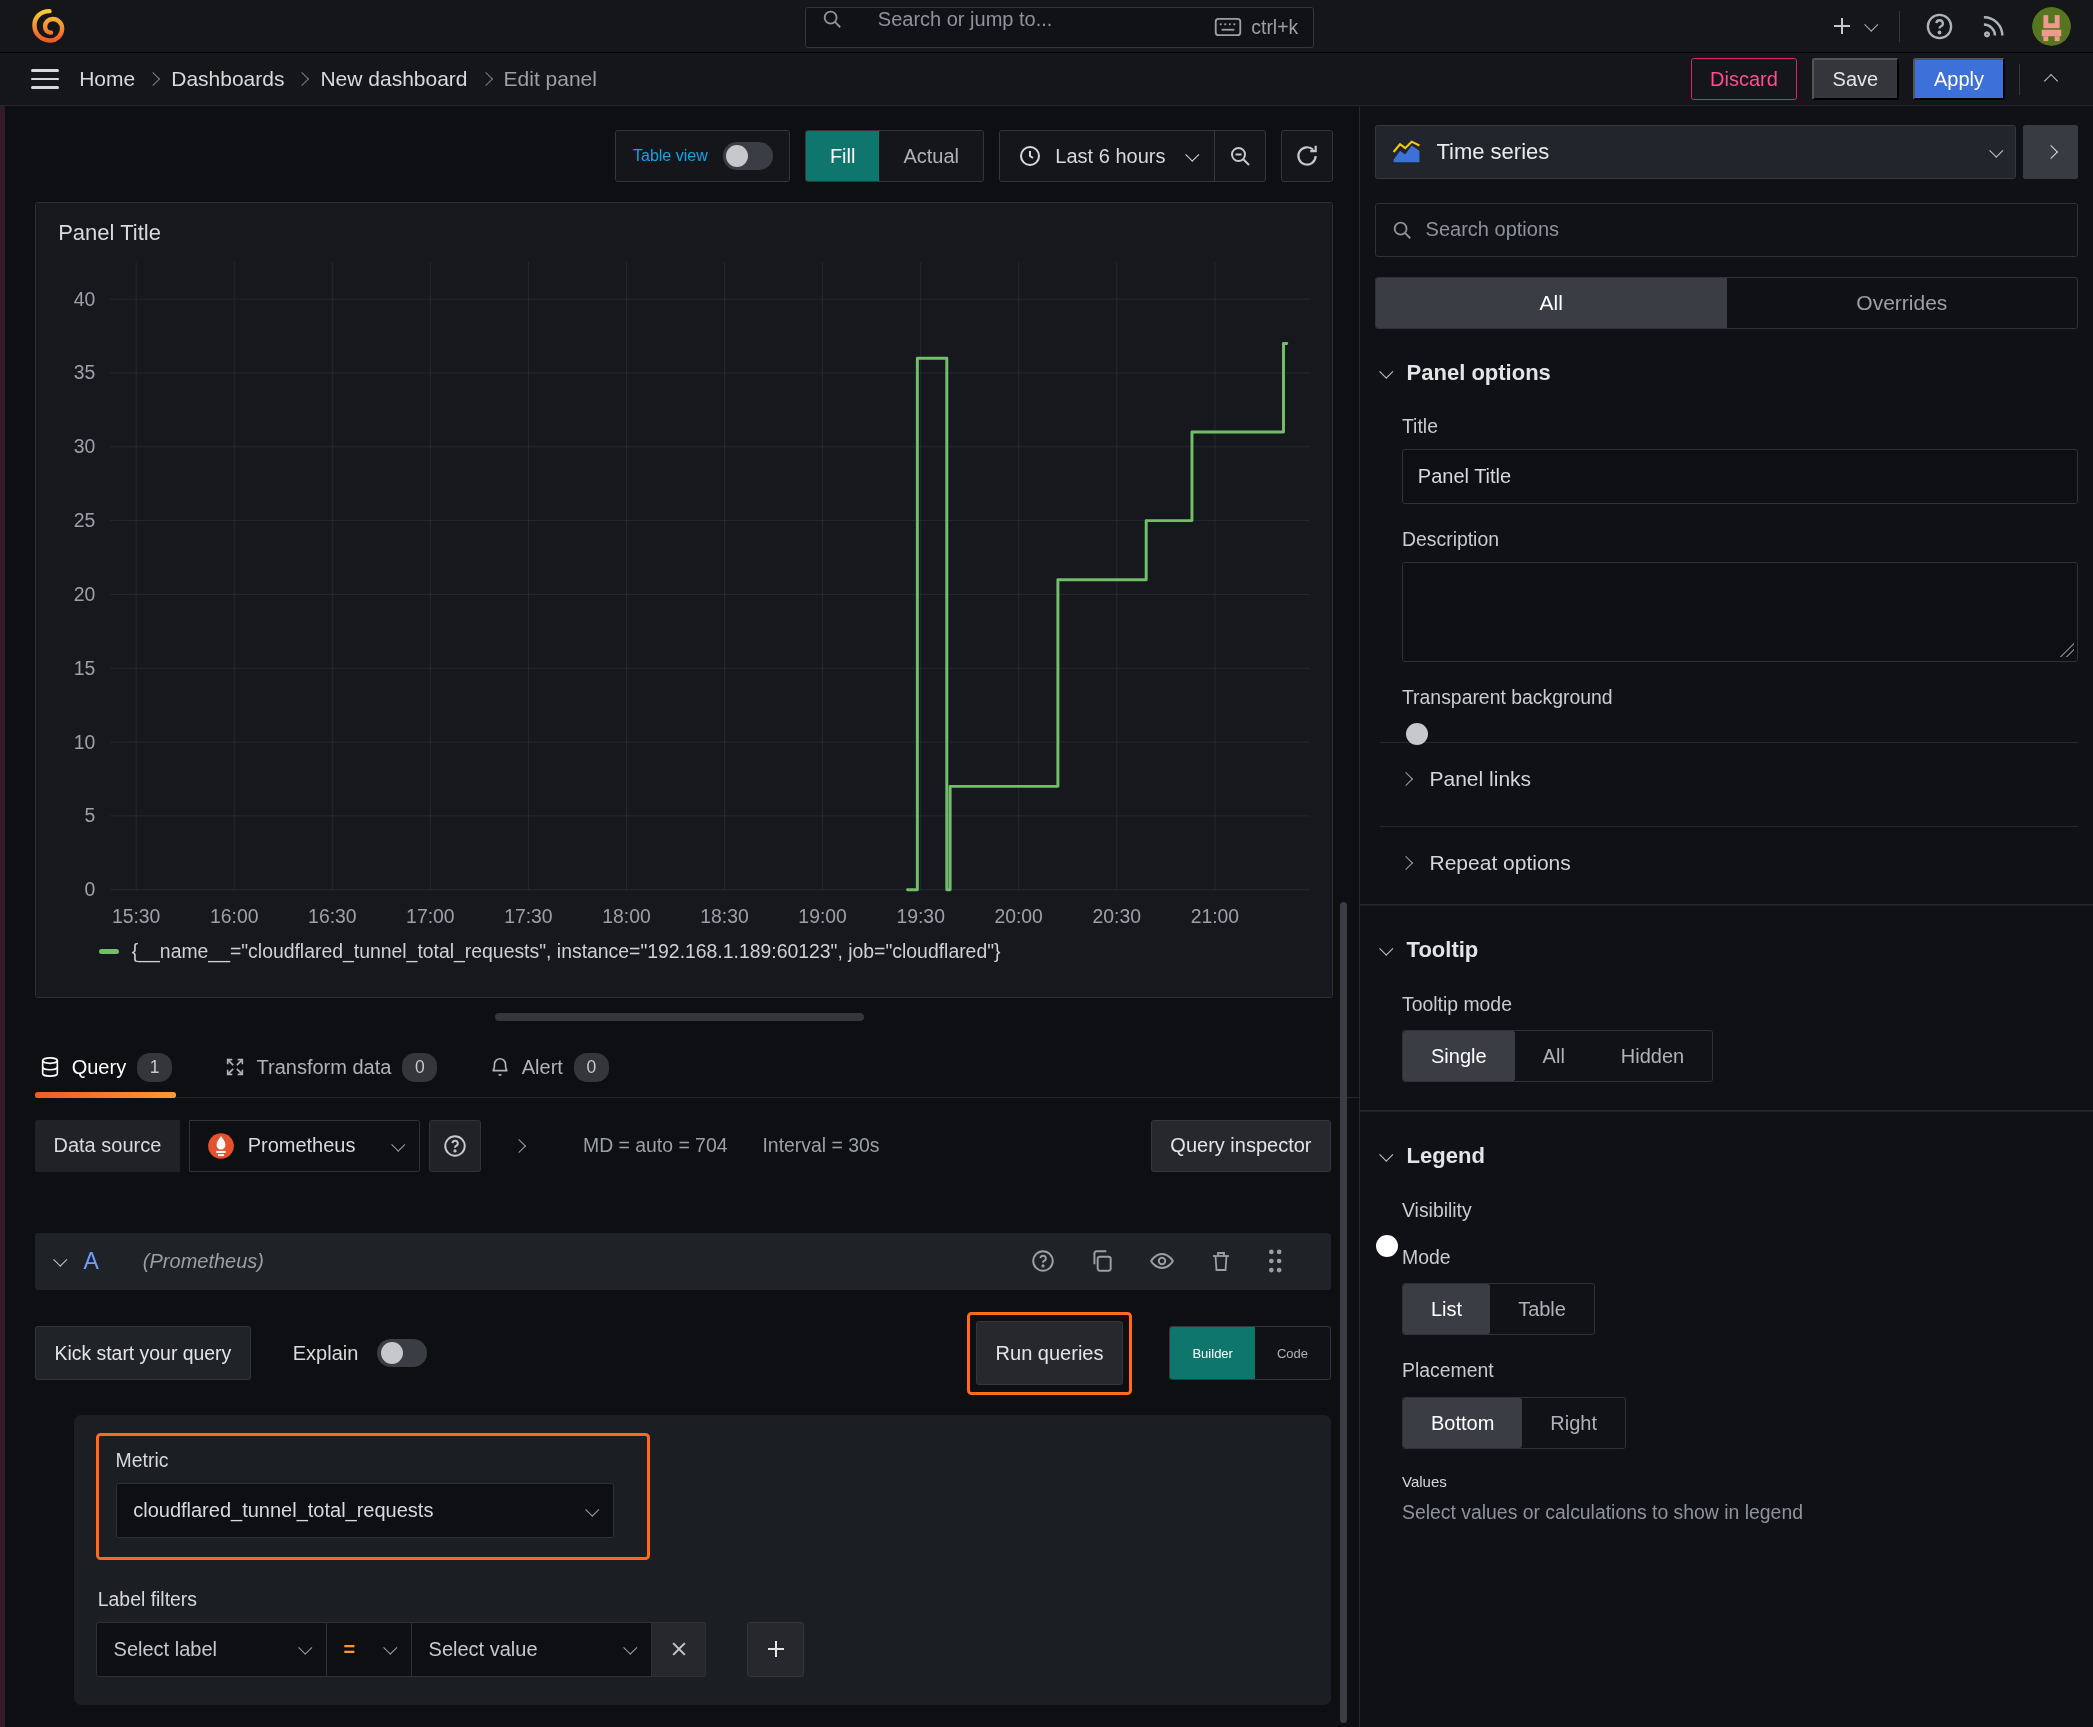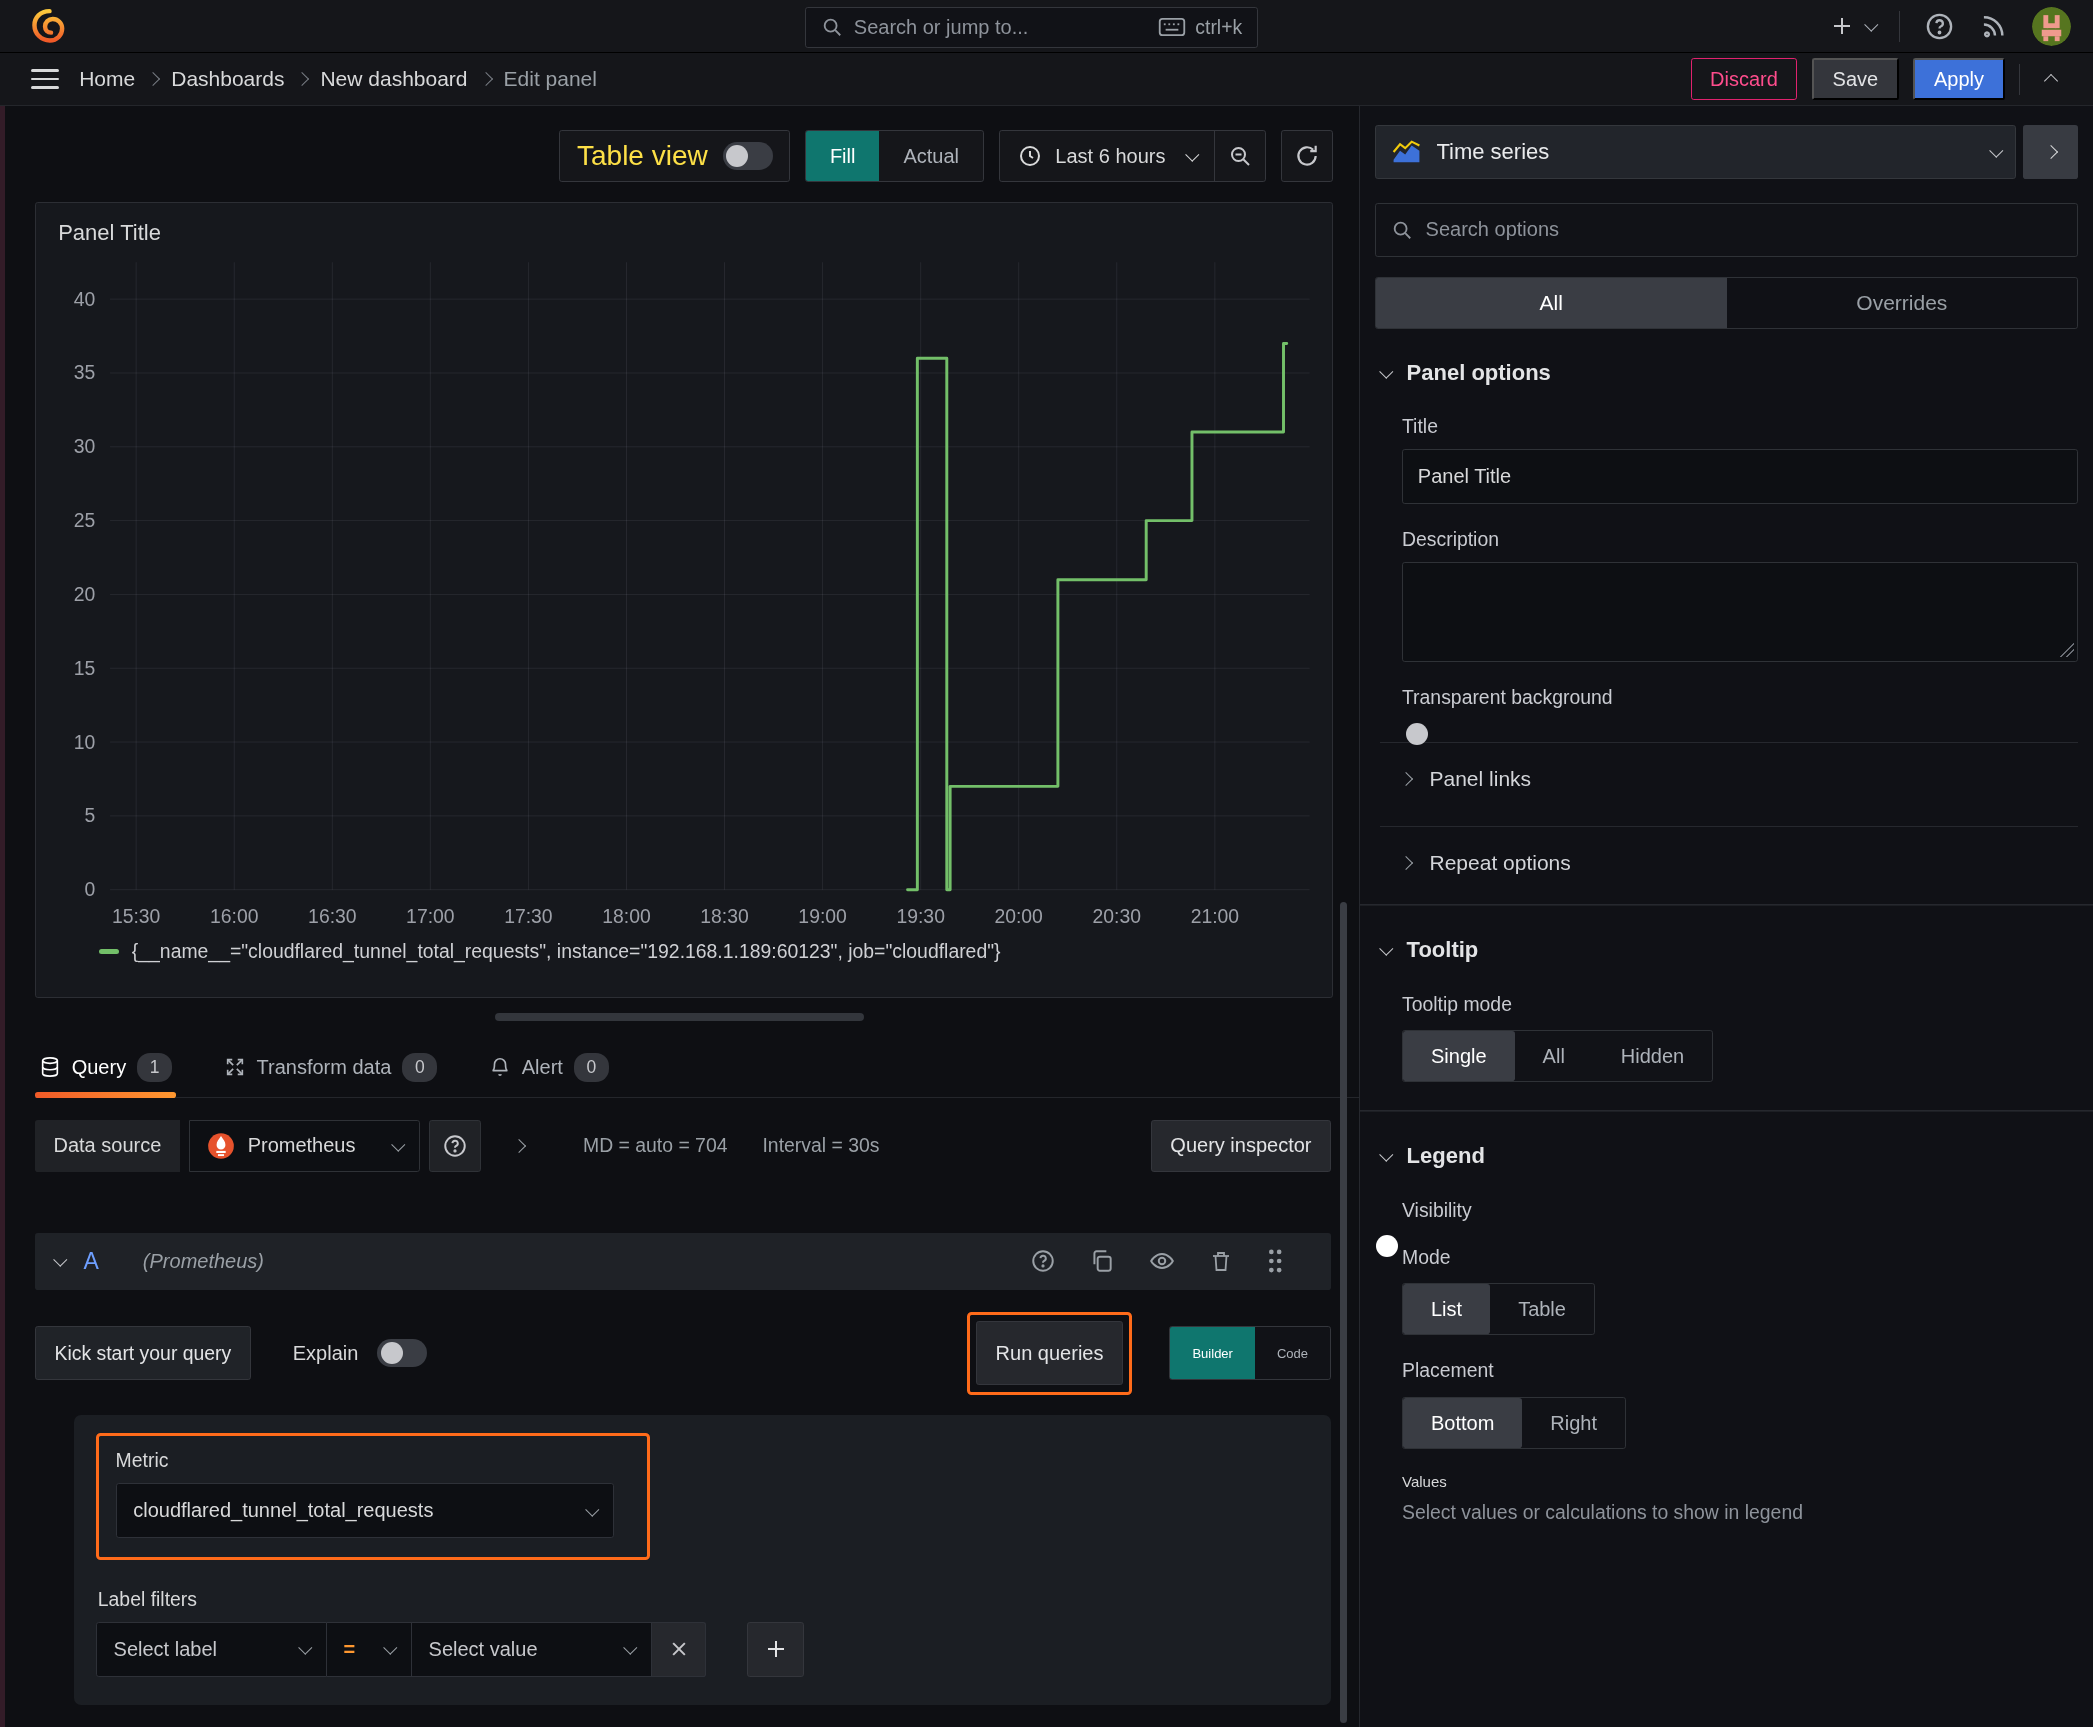--- a/index.html
+++ b/index.html
@@ -2,22 +2,22 @@
 <html><head>
 <meta charset="utf-8">
 <style>
   * { margin:0; padding:0; box-sizing:border-box; }
   html,body { width:2093px; height:1728px; overflow:hidden; background:#0e0f13;
     font-family:"Liberation Sans","DejaVu Sans",sans-serif; color:#d8d9da; font-size:19.4px; }
 
   
   .topnav { height:53px; background:#15161a; display:flex; align-items:center; padding:0 22px; border-bottom:0.9px solid #000; }
   .logo { width:41px; height:41px; margin-left:7.4px; }
-  .searchwrap { position:absolute; left:805px; width:453px; height:41px; top:6.5px;
-    background:#111217; border:0.9px solid #34363c; border-radius:2.8px; display:flex; align-items:center; padding:0 14.8px; color:#8e939b; }
+  .searchwrap { position:absolute; left:805px; width:509px; height:41px; top:6.5px;
+    background:#111217; border:0.9px solid #34363c; border-radius:2.8px; display:flex; padding:0 14.8px; color:#8e939b;gap:24px; }
   .searchwrap .ph { margin-left:11px; font-size:20px; color:#8e939b; flex:1; }
   .shortcut { display:flex; align-items:center; gap:9.2px; color:#9aa0a6; font-size:19.4px; }
   .topnav-right { margin-left:auto; display:flex; align-items:center; gap:24px; color:#aeb3ba; }
   .vdiv { width:0.9px; height:31px; background:#34363c; }
   .avatar { width:39px; height:39px; border-radius:50%; overflow:hidden; }
 
   
   .crumbbar { height:53px; background:#15161a; display:flex; align-items:center; padding:0 22px; border-bottom:0.9px solid #24262b; }
   .burger { width:28px; display:flex; flex-direction:column; gap:5.5px; margin:0 20px 0 9.2px; cursor:pointer; }
   .burger i { height:2.8px; background:#d8d9da; border-radius:1.8px; }
@@ -34,21 +34,21 @@
   
   .main { display:flex; height:1623px; position:relative; }
   .left-strip { position:absolute; left:0; top:0; bottom:0; width:4.6px; background:#331c28; z-index:5; }
   .leftpane { width:1359px; position:relative; }
   .rightpane { flex:1; border-left:0.9px solid #26282e; background:#101116; overflow:hidden; }
 
   
   .charttools { display:flex; justify-content:flex-end; align-items:center; gap:14.8px; margin:24px 26px 0 0; }
   .tool-box { height:52px; border:0.9px solid #34363c; border-radius:2.8px; display:flex; align-items:center; background:#15161a; }
   .tv { padding:0 16.6px; gap:14.8px; }
-  .tv span { font-size:28px; color:#fde047; }
+  .tv span { font-size:16px; color:#0ea5e9; }
   .segmented { display:flex; border:0.9px solid #34363c; border-radius:2.8px; overflow:hidden; height:52px; background:#15161a; }
   .segmented .seg { padding:0 24px; display:flex; align-items:center; font-size:20px; color:#aeb3ba; cursor:pointer; }
   .segmented .sel { background:#0f766e; color:#fff; }
   .timebox { padding:0; }
   .timebox .tb-main { display:flex; align-items:center; gap:13px; padding:0 18.5px; cursor:pointer; color:#d8d9da; font-size:20px; }
   .tb-div { width:0.9px; height:100%; background:#34363c; }
   .iconbtn { width:50px; height:100%; display:flex; align-items:center; justify-content:center; color:#c7c8cc; cursor:pointer; }
   .refreshbox { width:52px; height:52px; }
 
   

